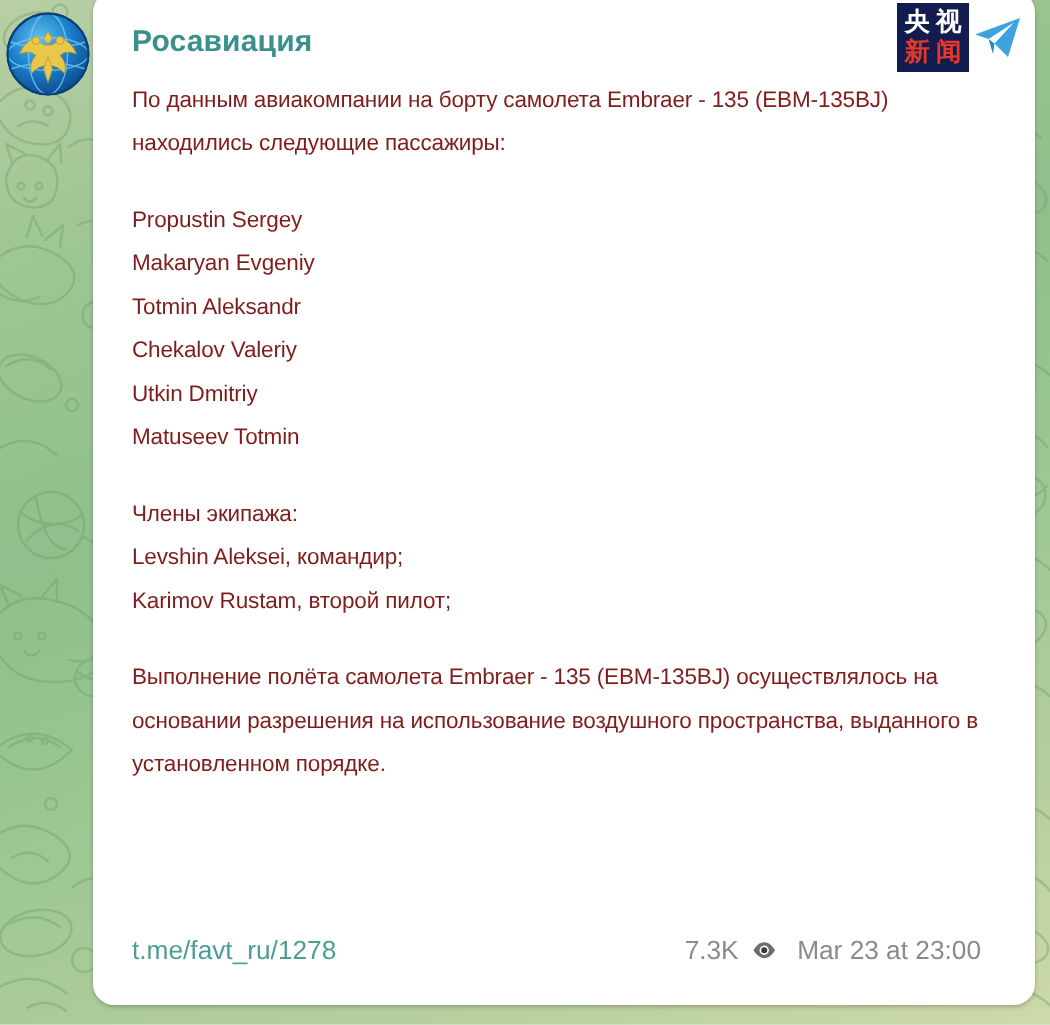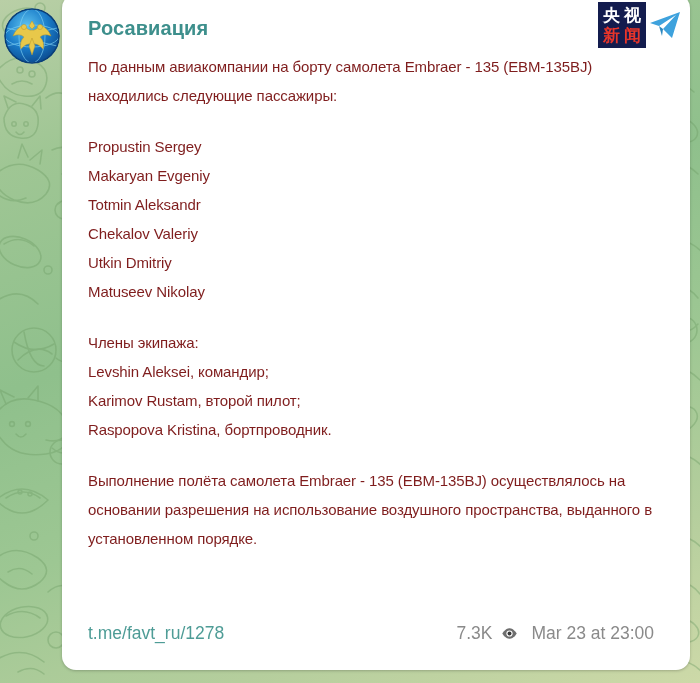--- a/index.html
+++ b/index.html
@@ -279,28 +279,27 @@
   <div class="msg-text">
 
     <div class="para">По данным авиакомпании на борту самолета Embraer - 135 (EBM-135BJ) находились следующие пассажиры:</div>
 
     <div class="para">
       <span class="name-line">Propustin Sergey</span>
       <span class="name-line">Makaryan Evgeniy</span>
       <span class="name-line">Totmin Aleksandr</span>
       <span class="name-line">Chekalov Valeriy</span>
       <span class="name-line">Utkin Dmitriy</span>
-      <span class="name-line">Matuseev Nikolay</span>
+      <span class="name-line">Matuseev Totmin</span>
     </div>
 
     <div class="para">
       <span class="name-line">Члены экипажа:</span>
       <span class="name-line">Levshin Aleksei, командир;</span>
       <span class="name-line">Karimov Rustam, второй пилот;</span>
-      <span class="name-line">Raspopova Kristina, бортпроводник.</span>
     </div>
 
     <div class="para tight">Выполнение полёта самолета Embraer - 135 (EBM-135BJ) осуществлялось на основании разрешения на использование воздушного пространства, выданного в установленном порядке.</div>
   </div>
 
   <div id="footer">
     <span id="post-link">t.me/favt_ru/1278</span>
     <span id="meta">
       <span id="views-count">7.3K</span>
       <svg id="eye-icon" viewBox="0 0 18 18">

